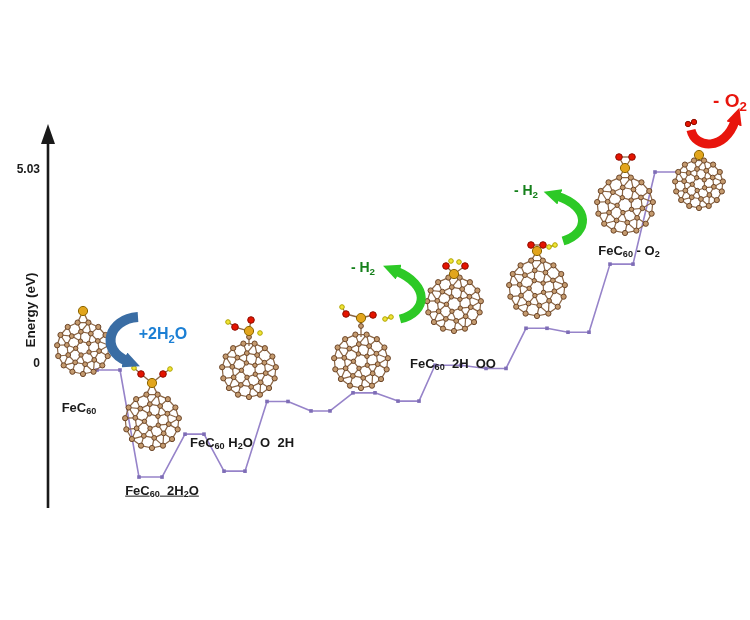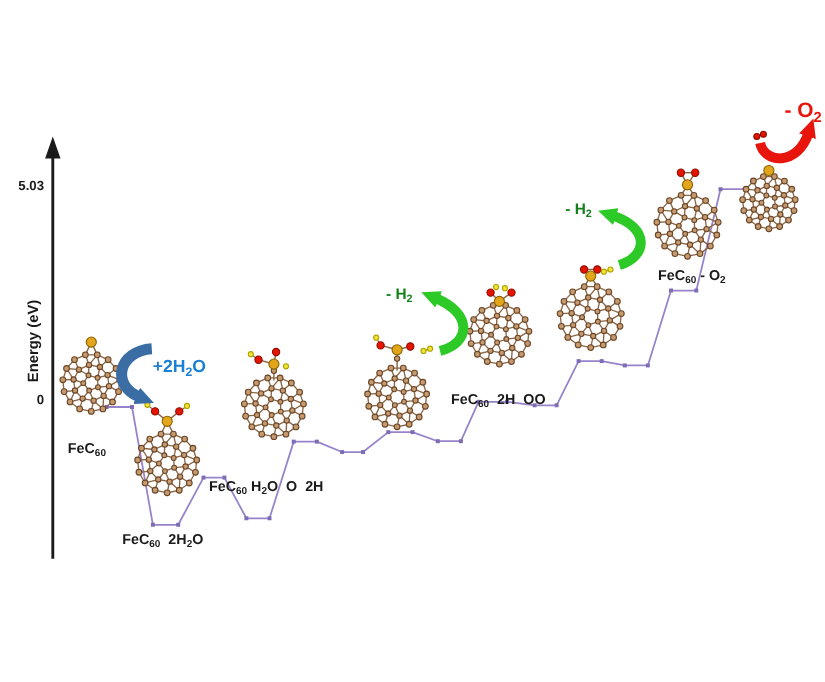--- a/index.html
+++ b/index.html
@@ -888,21 +888,21 @@
       <path d="M 400 319 C 428 312 430 285 396 271" fill="none" stroke="#2dc926" stroke-width="9" marker-end="url(#head1)"></path>
       <path d="M 563 241 C 589 233 591 207 557 196" fill="none" stroke="#2dc926" stroke-width="9" marker-end="url(#head2)"></path>
       <path d="M 691 130 C 695 149 725 151 735 121" fill="none" stroke="#e8150d" stroke-width="9" marker-end="url(#head3)"></path>
     </svg>
 
   <div class="overlay" id="overlay">
     <div class="tick" style="left:6px; top:162px;">5.03</div>
     <div class="tick" style="left:6px; top:356px;">0</div>
     <div class="axis-label" style="left:30px; top:310px;">Energy (eV)</div>
   <div class="lbl mol-label" style="left: 79px; top: 408px;"><span>FeC</span><span class="sub">60</span><span></span></div>
-      <div class="lbl mol-label" style="left: 148px; top: 491px;"><span>FeC</span><span class="sub">60</span><span>  2H</span><span class="sub">2</span><span>O</span></div>
+      <div class="lbl mol-label" style="left: 162px; top: 491px; text-decoration: underline;"><span>FeC</span><span class="sub">60</span><span>  2H</span><span class="sub">2</span><span>O</span></div>
       <div class="lbl mol-label" style="left: 242px; top: 410px; margin-top: 33px;"><span>FeC</span><span class="sub">60</span><span> H</span><span class="sub">2</span><span>O  O  2H</span></div>
       <div class="lbl mol-label" style="left: 453px; top: 364px;"><span>FeC</span><span class="sub">60</span><span>  2H  OO</span></div>
       <div class="lbl mol-label" style="left: 629px; top: 251px;"><span>FeC</span><span class="sub">60</span><span> - O</span><span class="sub">2</span><span></span></div>
       <div class="lbl annot" style="left: 163px; top: 335px; color: rgb(27, 127, 212); font-size: 16px;"><span>+2H</span><span class="sub">2</span><span>O</span></div>
       <div class="lbl annot" style="left: 363px; top: 268px; color: rgb(21, 128, 27); font-size: 14px;"><span>- H</span><span class="sub">2</span><span></span></div>
       <div class="lbl annot" style="left: 526px; top: 191px; color: rgb(21, 128, 27); font-size: 14px;"><span>- H</span><span class="sub">2</span><span></span></div>
       <div class="lbl annot" style="left: 730px; top: 102px; color: rgb(232, 21, 13); font-size: 19px;"><span>- O</span><span class="sub">2</span><span></span></div>
     </div>
 </div>
 

